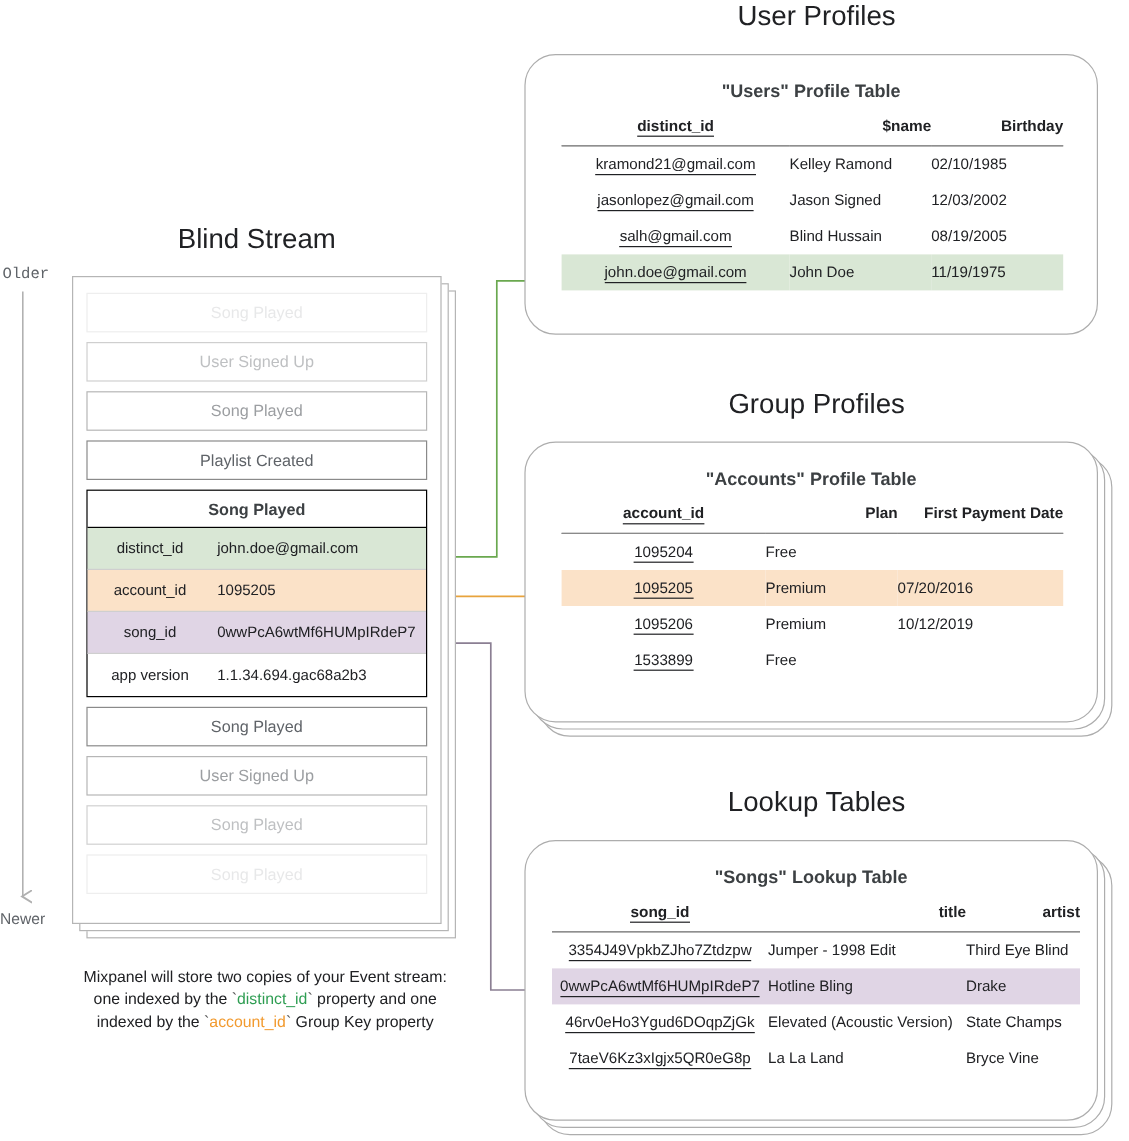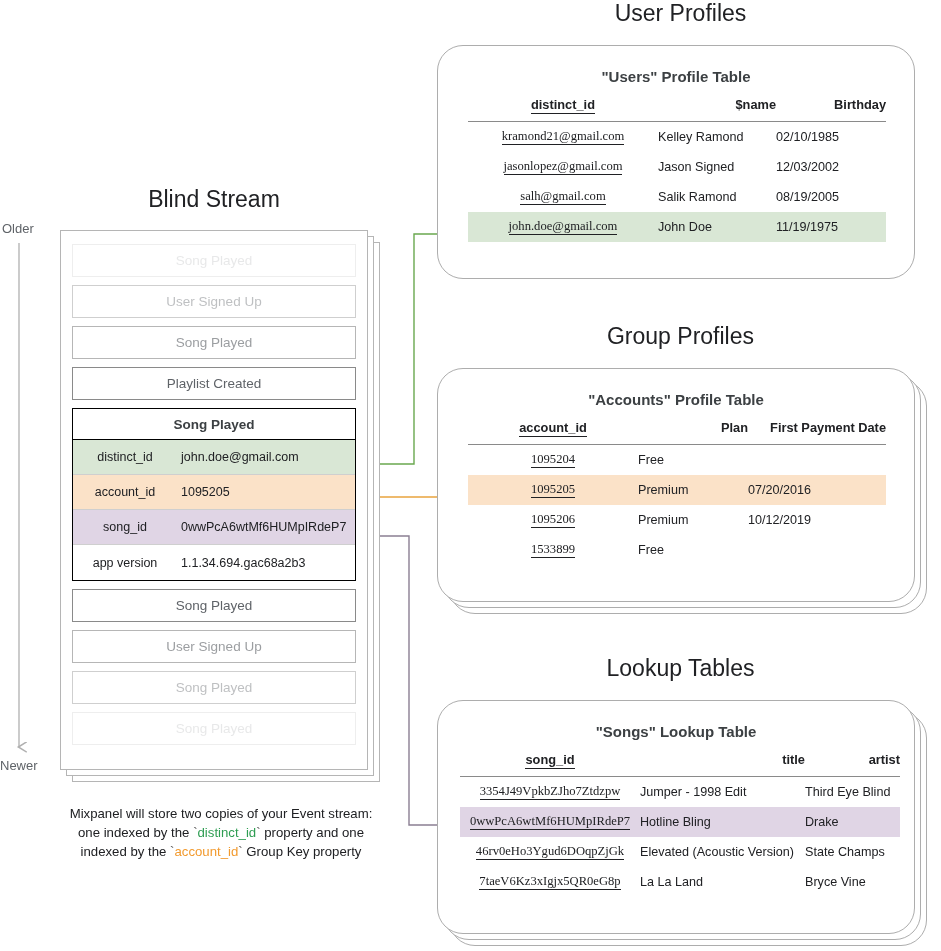--- a/index.html
+++ b/index.html
@@ -97,21 +97,21 @@
     font-size: 12.8px; font-weight: bold; color: #202124;
     padding: 8px 0 9px 0; text-align: right; white-space: nowrap;
   }
   table.ptable th .u { border-bottom: 1.6px solid #202124; padding-bottom: 1px; }
   table.ptable thead tr { border-bottom: 1.8px solid #8a8a8a; }
   table.ptable td {
     font-size: 12.6px; color: #202124; height: 30px; padding: 0;
     text-align: left; white-space: nowrap;
   }
   table.ptable td.idcell { text-align: center; }
-  table.ptable td.idcell span { border-bottom: 1px solid #202124; padding-bottom: 1px; font-family: Liberation Serif, serif; }
+  table.ptable td.idcell span { border-bottom: 1px solid #202124; padding-bottom: 1px; }
   table.ptable th.idhead { text-align: center; }
   tr.hl-green  td { background: #d9e7d5; }
   tr.hl-orange td { background: #fbe2c8; }
   tr.hl-purple td { background: #e0d5e5; }
 
   
   #connectors { position: absolute; left: 0; top: 0; width: 941px; height: 951px; pointer-events: none; }
 </style>
 </head>
 <body>
@@ -137,21 +137,21 @@
   <path d="M357,497 L463,497" fill="none" stroke="#e8a33d" stroke-width="1.6" marker-end="url(#ah-orange)"></path>
 
   <path d="M357,536 L409,536 L409,825 L463,825" fill="none" stroke="#8b7f93" stroke-width="1.4" marker-end="url(#ah-purple)"></path>
 
   <line x1="19" y1="243" x2="19" y2="747" stroke="#b0b0b0" stroke-width="1.3" marker-end="url(#ah-tl)"></line>
 </svg>
 
 <div class="section-title" style="left:60px; top:186px; width:308px;">Blind Stream</div>
 
 <div id="timeline">
-  <div class="tl-label" style="left:2px; top:3px;">Older</div>
+  <div class="tl-label" style="left:2px; top:3px;font-family:Liberation Mono, monospace;">Older</div>
   <div class="tl-label" style="left:0px; top:540px;">Newer</div>
 </div>
 
 <div id="event-stream-stack">
   <div class="es-layer l3"></div>
   <div class="es-layer l2"></div>
   <div class="es-layer l1"></div>
 
   <div id="event-list">
     <div class="event-box fade-3">
@@ -238,21 +238,21 @@
             <td>Kelley Ramond</td>
             <td>02/10/1985</td>
           </tr>
           <tr>
             <td class="idcell"><span>jasonlopez@gmail.com</span></td>
             <td>Jason Signed</td>
             <td>12/03/2002</td>
           </tr>
           <tr>
             <td class="idcell"><span>salh@gmail.com</span></td>
-            <td>Salik Ramond</td>
+            <td>Blind Hussain</td>
             <td>08/19/2005</td>
           </tr>
           <tr class="hl-green">
             <td class="idcell"><span>john.doe@gmail.com</span></td>
             <td>John Doe</td>
             <td>11/19/1975</td>
           </tr>
         </tbody>
       </table>
     </div>

